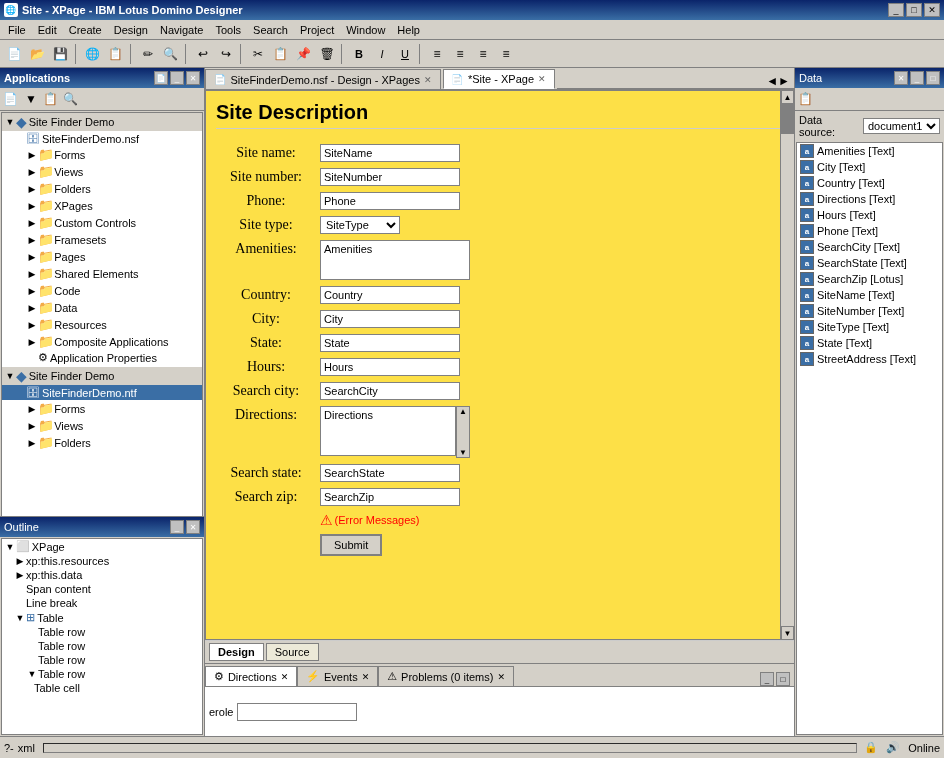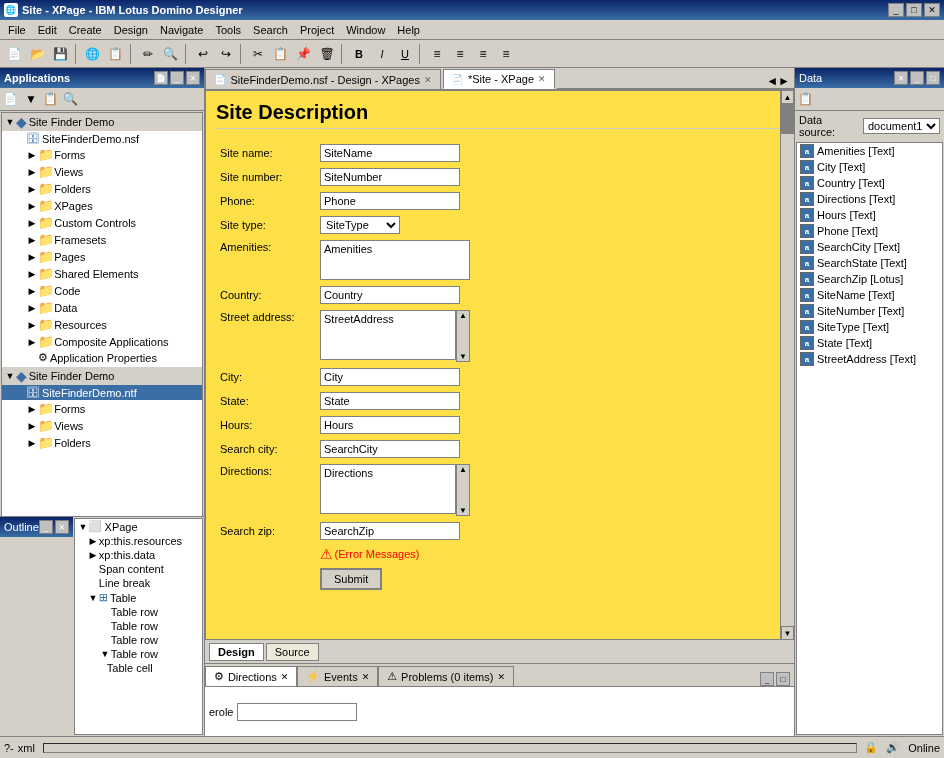--- a/index.html
+++ b/index.html
@@ -55,21 +55,21 @@
     .tab { display: flex; align-items: center; padding: 2px 8px; border: 1px solid #808080; border-bottom: none; background: #d4d0c8; cursor: pointer; height: 20px; margin-right: 2px; font-size: 11px; gap: 4px; }
     .tab.active { background: white; border-bottom: 1px solid white; z-index: 1; }
     .tab-close { font-size: 9px; cursor: pointer; color: #666; }
     .tab-icon { font-size: 10px; color: #3a6ea5; }
     
     
     .xpage-content { flex: 1; background: #fde047; overflow-y: auto; padding: 10px; border: 1px solid #808080; margin: 0; }
     .xpage-title { font-size: 20px; font-weight: bold; color: #000; margin-bottom: 12px; border-bottom: 1px solid #ccc; padding-bottom: 4px; }
     .form-table { width: 100%; border-collapse: collapse; }
     .form-table td { padding: 3px 4px; vertical-align: middle; }
-    .form-label { width: 100px; color: #000; text-align: left; padding-right: 8px; font-size: 11px; }
+    .form-label { width: 100px; color: #000; text-align: center; padding-right: 8px; font-size: 14px; font-family: Liberation Serif, serif; }
     .form-field { border: 1px solid #808080; background: white; padding: 2px 3px; font-size: 11px; width: 140px; }
     .form-field-wide { border: 1px solid #808080; background: white; padding: 2px 3px; font-size: 11px; width: 140px; height: 40px; resize: none; display: block; }
     .form-select { border: 1px solid #808080; background: white; padding: 1px; font-size: 11px; width: 80px; }
     .form-textarea { border: 1px solid #808080; background: white; padding: 2px 3px; font-size: 11px; width: 140px; height: 50px; resize: none; }
     .error-msg { color: red; font-size: 11px; display: flex; align-items: center; gap: 2px; }
     .error-icon { color: red; font-size: 14px; }
     .submit-btn { border: 2px solid #808080; background: #d4d0c8; padding: 3px 12px; cursor: pointer; font-size: 11px; }
     
     
     .bottom-tabs { background: #d4d0c8; border-top: 1px solid #808080; }
@@ -87,21 +87,21 @@
     
     .right-panel { width: 150px; background: #d4d0c8; border-left: 1px solid #808080; display: flex; flex-direction: column; }
     .right-panel-header { background: linear-gradient(to bottom, #0a246a, #3a6ea5); color: white; height: 20px; display: flex; align-items: center; justify-content: space-between; padding: 0 4px; }
     .data-source-row { display: flex; align-items: center; padding: 3px 4px; gap: 4px; font-size: 11px; }
     .data-source-select { border: 1px solid #808080; background: white; font-size: 11px; flex: 1; }
     .data-tree { flex: 1; overflow-y: auto; background: white; border: 1px solid #808080; margin: 1px; }
     .data-item { display: flex; align-items: center; padding: 1px 3px; cursor: pointer; font-size: 11px; }
     .data-icon { width: 14px; height: 14px; background: #3a6ea5; border: 1px solid #666; margin-right: 3px; display: flex; align-items: center; justify-content: center; color: white; font-size: 8px; font-weight: bold; }
     
     
-    .outline-panel { height: 220px; border-top: 1px solid #808080; display: flex; flex-direction: row; }
+    .outline-panel { height: 220px; border-top: 1px solid #808080; display: flex; flex-direction: column; }
     .outline-header { background: linear-gradient(to bottom, #0a246a, #3a6ea5); color: white; height: 20px; display: flex; align-items: center; justify-content: space-between; padding: 0 4px; }
     .outline-tree { flex: 1; overflow-y: auto; background: white; border: 1px solid #808080; margin: 1px; }
     
     
     .status-bar { height: 22px; background: #d4d0c8; border-top: 1px solid #808080; display: flex; align-items: center; justify-content: space-between; padding: 0 4px; }
     .status-left { display: flex; align-items: center; gap: 4px; }
     .status-right { display: flex; align-items: center; gap: 8px; }
     
     
     .top-left { height: calc(100% - 220px); overflow-y: auto; }
@@ -406,32 +406,20 @@
               <td class="form-label" style="vertical-align:top; padding-top:4px;">Amenities:</td>
               <td>
                 <textarea class="form-field-wide" style="height: 40px; width: 150px;">Amenities</textarea>
               </td>
             </tr>
             <tr>
               <td class="form-label">Country:</td>
               <td><input class="form-field" value="Country" readonly="" style=""></td>
             </tr>
             <tr>
-              <td class="form-label" style="vertical-align:top; padding-top:4px;">Street address:</td>
-              <td>
-                <div style="position:relative; display:inline-block; width:150px;">
-                  <textarea class="form-textarea" style="width: 136px; height: 50px; resize: none;">StreetAddress</textarea>
-                  <div style="position:absolute; right:0; top:0; width:14px; height:100%; background:#d4d0c8; border-left:1px solid #808080; border:1px solid #808080; display:flex; flex-direction:column; justify-content:space-between; align-items:center;">
-                    <span style="font-size:8px; cursor:pointer;">▲</span>
-                    <span style="font-size:8px; cursor:pointer;">▼</span>
-                  </div>
-                </div>
-              </td>
-            </tr>
-            <tr>
               <td class="form-label">City:</td>
               <td><input class="form-field" value="City" readonly="" style=""></td>
             </tr>
             <tr>
               <td class="form-label">State:</td>
               <td><input class="form-field" value="State" readonly="" style=""></td>
             </tr>
             <tr>
               <td class="form-label">Hours:</td>
               <td><input class="form-field" value="Hours" readonly="" style=""></td>
@@ -444,20 +432,24 @@
               <td class="form-label" style="vertical-align:top; padding-top:4px;">Directions:</td>
               <td>
                 <div style="position:relative; display:inline-block; width:150px;">
                   <textarea class="form-textarea" style="width: 136px; height: 50px; resize: none;">Directions</textarea>
                   <div style="position:absolute; right:0; top:0; width:14px; height:100%; background:#d4d0c8; border:1px solid #808080; display:flex; flex-direction:column; justify-content:space-between; align-items:center;">
                     <span style="font-size:8px; cursor:pointer;">▲</span>
                     <span style="font-size:8px; cursor:pointer;">▼</span>
                   </div>
                 </div>
               </td>
+            </tr>
+            <tr>
+              <td class="form-label">Search state:</td>
+              <td><input class="form-field" value="SearchState" readonly="" style=""></td>
             </tr>
             <tr>
               <td class="form-label">Search zip:</td>
               <td><input class="form-field" value="SearchZip" readonly="" style=""></td>
             </tr>
             <tr>
               <td></td>
               <td>
                 <div class="error-msg">
                   <span class="error-icon">⚠</span>

